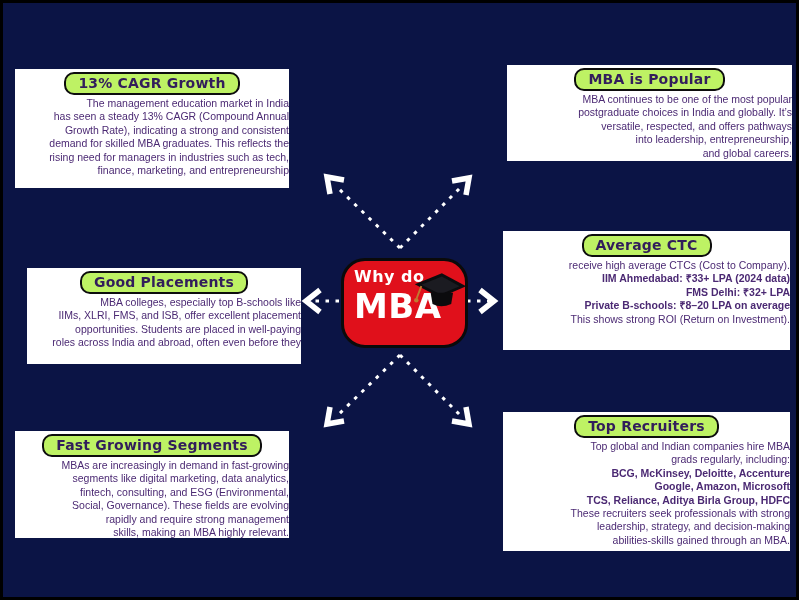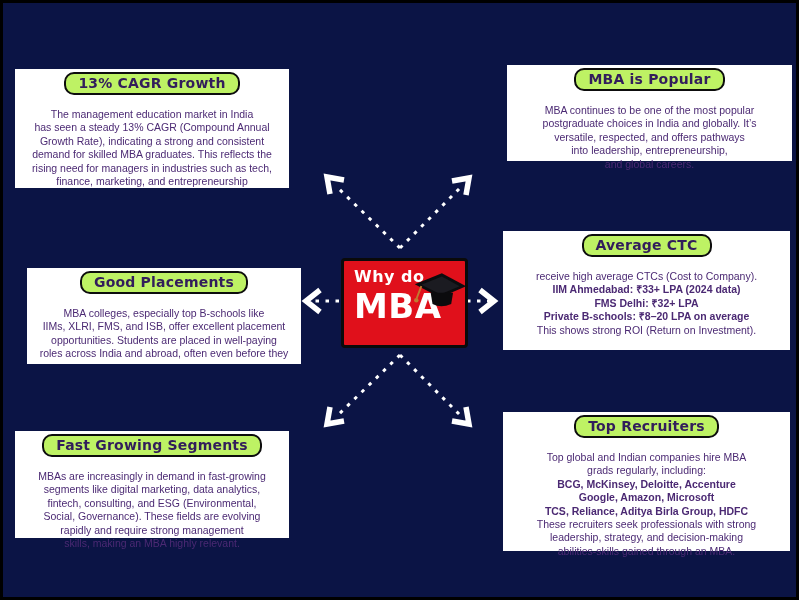--- a/index.html
+++ b/index.html
@@ -15,35 +15,36 @@
   }
   .badge{
     display:inline-block;margin:0 auto;
     background:#bef264;color:#321d5b;
     border:2.5px solid #0d0d0d;border-radius:10px;
     font-family:"DejaVu Sans",sans-serif;font-weight:bold;
     font-size:14px;line-height:16px;padding:1px 12px 2px 12px;
     letter-spacing:0.2px;
   }
   .body-text{
-    margin-top:13px;color:#4b2973;font-size:10.5px;line-height:13.4px;
+    margin-top:2px;color:#4b2973;font-size:10.5px;line-height:13.4px;
     font-weight:normal;
+    text-align:right;
   }
   .body-text .line{white-space:nowrap;}
   .body-text .line.bold{font-weight:bold;}
   .card-tl{left:12px;top:66px;width:274px;height:119px;}
   .card-tr{left:504px;top:62px;width:285px;height:96px;}
   .card-ml{left:24px;top:265px;width:274px;height:96px;}
   .card-mr{left:500px;top:228px;width:287px;height:119px;}
   .card-bl{left:12px;top:428px;width:274px;height:107px;}
   .card-br{left:500px;top:409px;width:287px;height:139px;}
   .center-box{
     position:absolute;left:338px;top:255px;width:127px;height:90px;
     box-sizing:border-box;background:#e0101b;border:3px solid #0a0a0a;
-    border-radius:4px;color:#fff;padding:6px 0 0 10px;
+    border-radius:24px;color:#fff;padding:6px 0 0 10px;
   }
   .center-line1{
     font-family:"DejaVu Sans",sans-serif;font-weight:bold;
     font-size:16px;line-height:20px;letter-spacing:0.5px;
   }
   .center-line2{
     font-family:"DejaVu Sans",sans-serif;font-weight:bold;
     font-size:34px;line-height:36px;letter-spacing:0.5px;margin-top:1px;
   }
   .cap{position:absolute;right:-3px;top:8px;width:56px;height:40px;}

